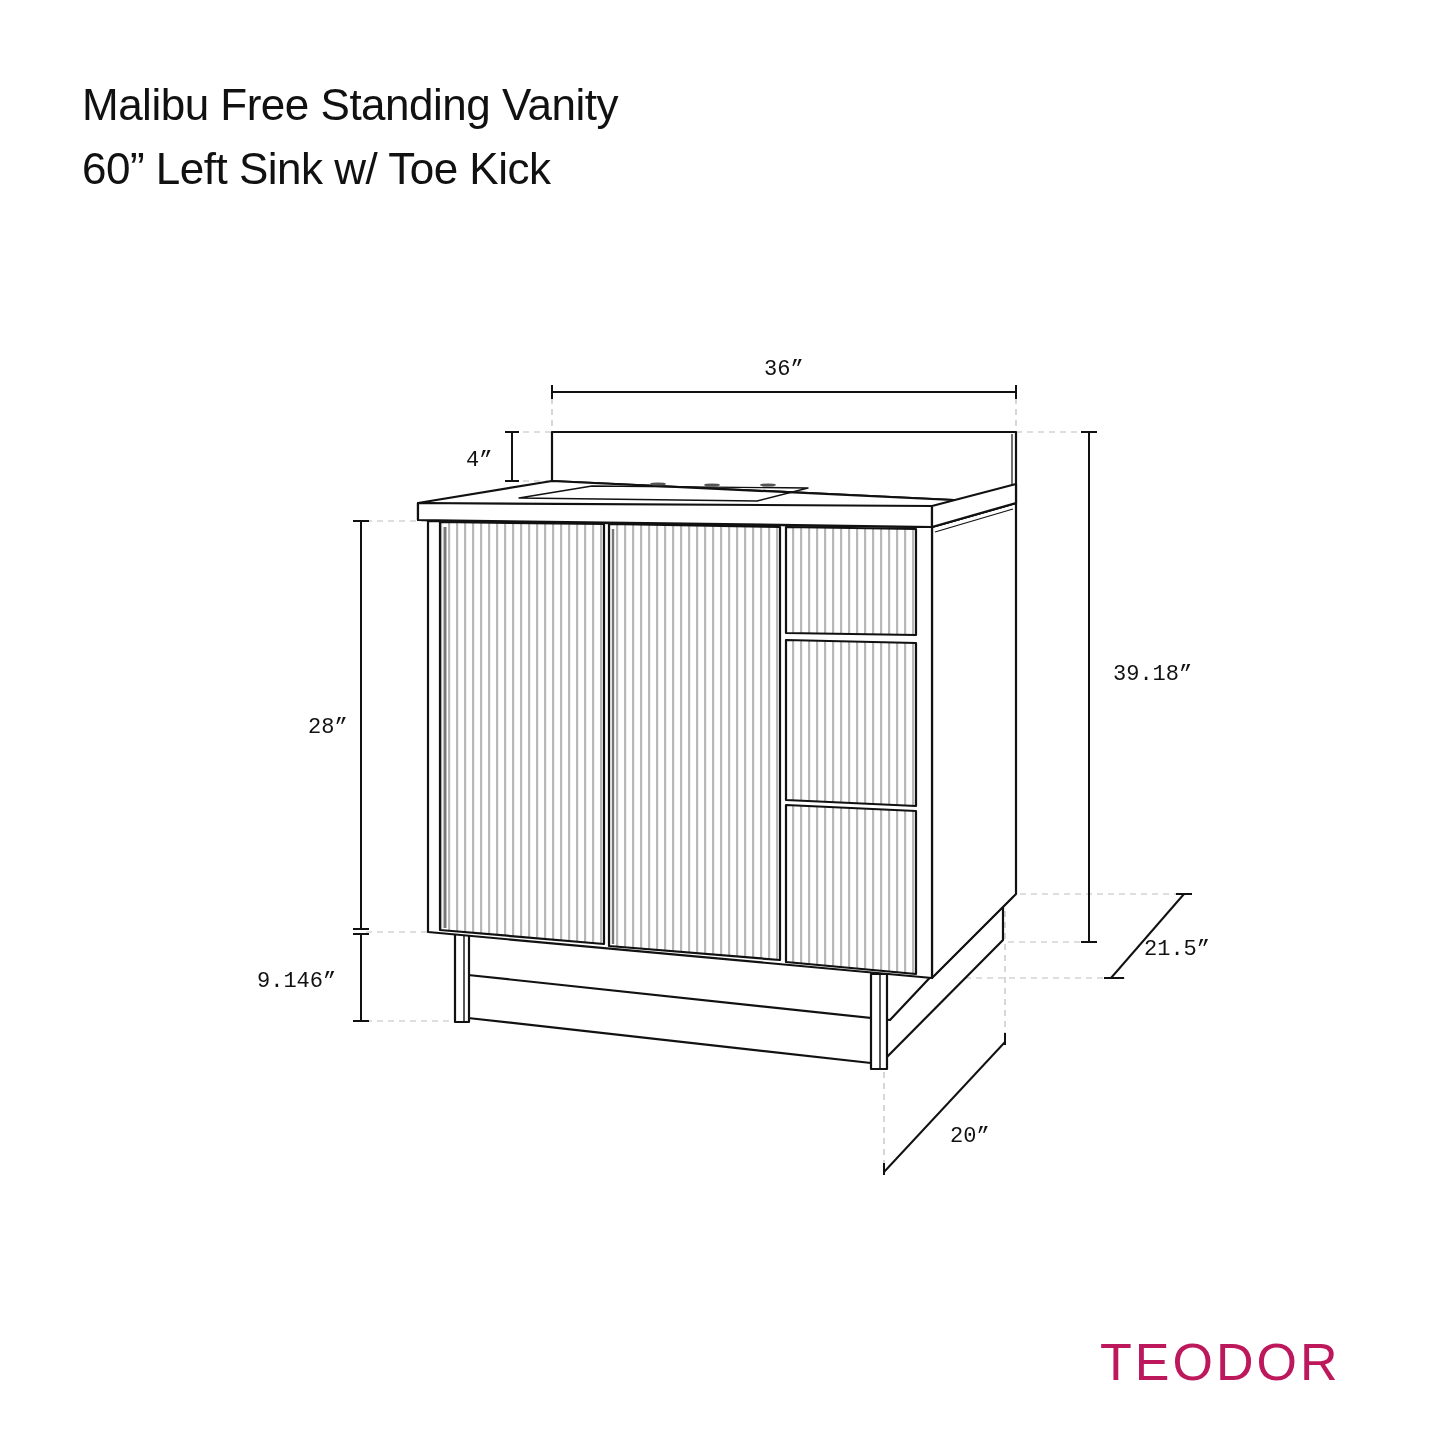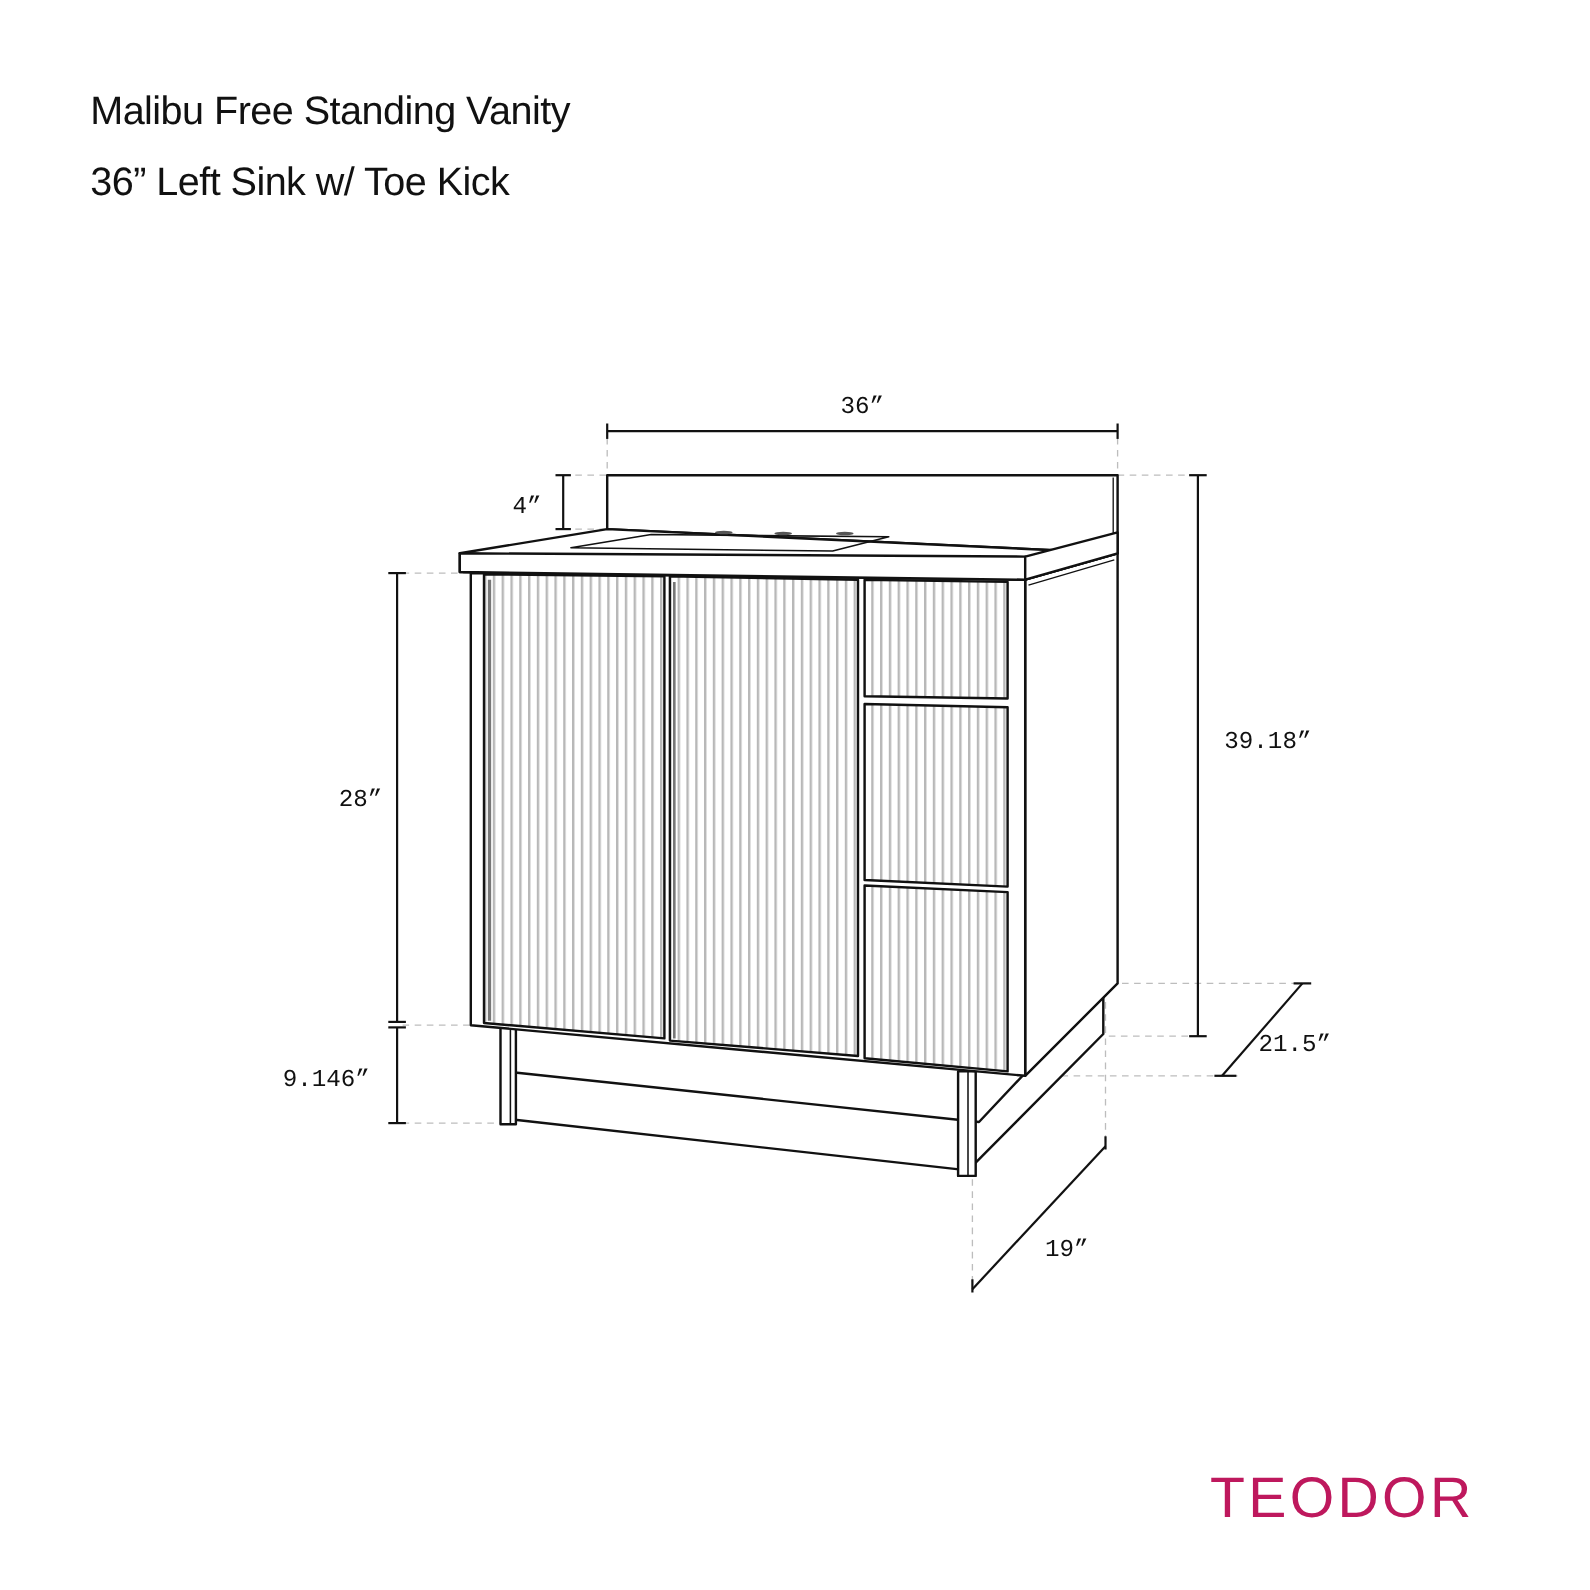--- a/index.html
+++ b/index.html
@@ -1,28 +1,28 @@
 <!DOCTYPE html>
 <html><head>
 <meta charset="utf-8">
 <style>
   html, body { margin: 0; padding: 0; background: #ffffff; }
   body { width: 1445px; height: 1445px; position: relative; overflow: hidden; font-family: "DejaVu Sans", "Liberation Sans", sans-serif; color: #111; }
-  .title { position: absolute; left: 82px; font-size: 36px; font-weight: 400; letter-spacing: -0.5px; color: #111; white-space: nowrap; font-family: "Liberation Sans", "DejaVu Sans", sans-serif; }
+  .title { position: absolute; left: 82px; font-size: 44px; font-weight: 400; letter-spacing: -0.5px; color: #111; white-space: nowrap; font-family: "Liberation Sans", "DejaVu Sans", sans-serif; }
   .title.l1 { top: 80px; }
   .title.l2 { top: 144px; }
   .dim { position: absolute; font-size: 22px; color: #111; white-space: nowrap; font-family: Liberation Mono, monospace; }
   .brand { position: absolute; left: 1100px; top: 1332px; font-size: 52px; font-weight: 300; letter-spacing: 3px; color: #be185d; font-family: "Liberation Sans", "DejaVu Sans", sans-serif; }
   svg#drawing { position: absolute; left: 0; top: 0; }
 </style>
 </head>
 <body>
 
 <div class="title l1">Malibu Free Standing Vanity</div>
-<div class="title l2">36” Left Sink w/ Toe Kick</div>
+<div class="title l2">60” Left Sink w/ Toe Kick</div>
 
 <svg id="drawing" width="1445" height="1445" viewBox="0 0 1445 1445">
   <defs>
     <pattern id="flutes" patternUnits="userSpaceOnUse" width="8" height="10">
       <rect width="8" height="10" fill="#ffffff"></rect>
       <rect x="0" y="0" width="2.2" height="10" fill="#b8b8b8"></rect>
     </pattern>
   </defs>
 
   <g stroke="#bdbdbd" stroke-width="1.2" stroke-dasharray="6 5" fill="none">
@@ -112,15 +112,15 @@
     <polygon points="786,805 916,811 916,974 786,962" fill="url(#flutes)"></polygon>
   </g>
 </svg>
 
 <div class="dim" style="left:764px; top:357px;">36”</div>
 <div class="dim" style="left:466px; top:448px;">4”</div>
 <div class="dim" style="left:308px; top:715px;">28”</div>
 <div class="dim" style="left:257px; top:969px;">9.146”</div>
 <div class="dim" style="left:1113px; top:662px;">39.18”</div>
 <div class="dim" style="left:1144px; top:937px;">21.5”</div>
-<div class="dim" style="left:950px; top:1124px;">19”</div>
+<div class="dim" style="left:950px; top:1124px;">20”</div>
 
 <div class="brand">TEODOR</div>
 
 </body></html>

